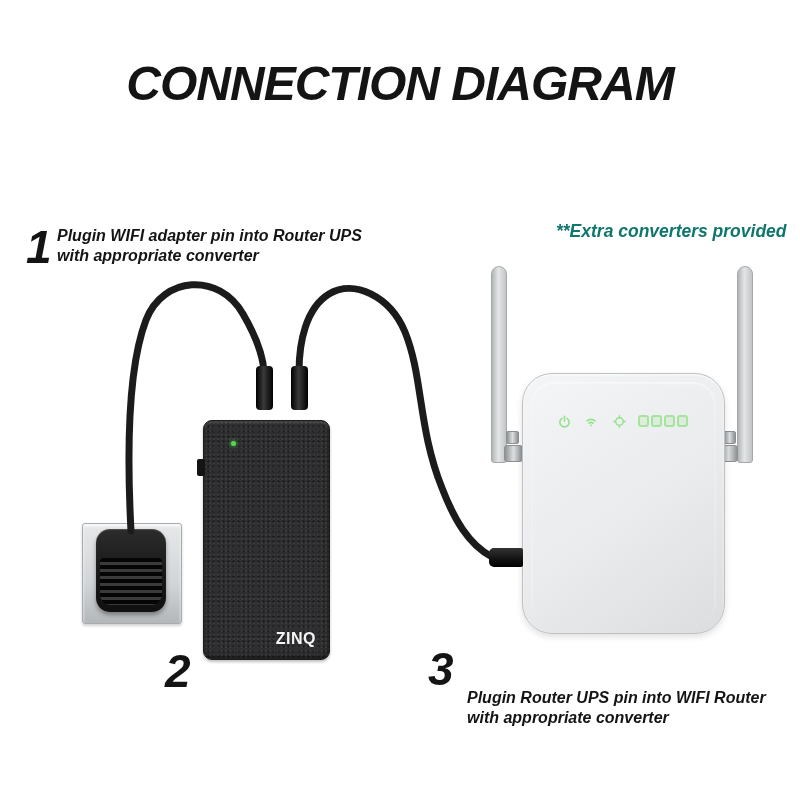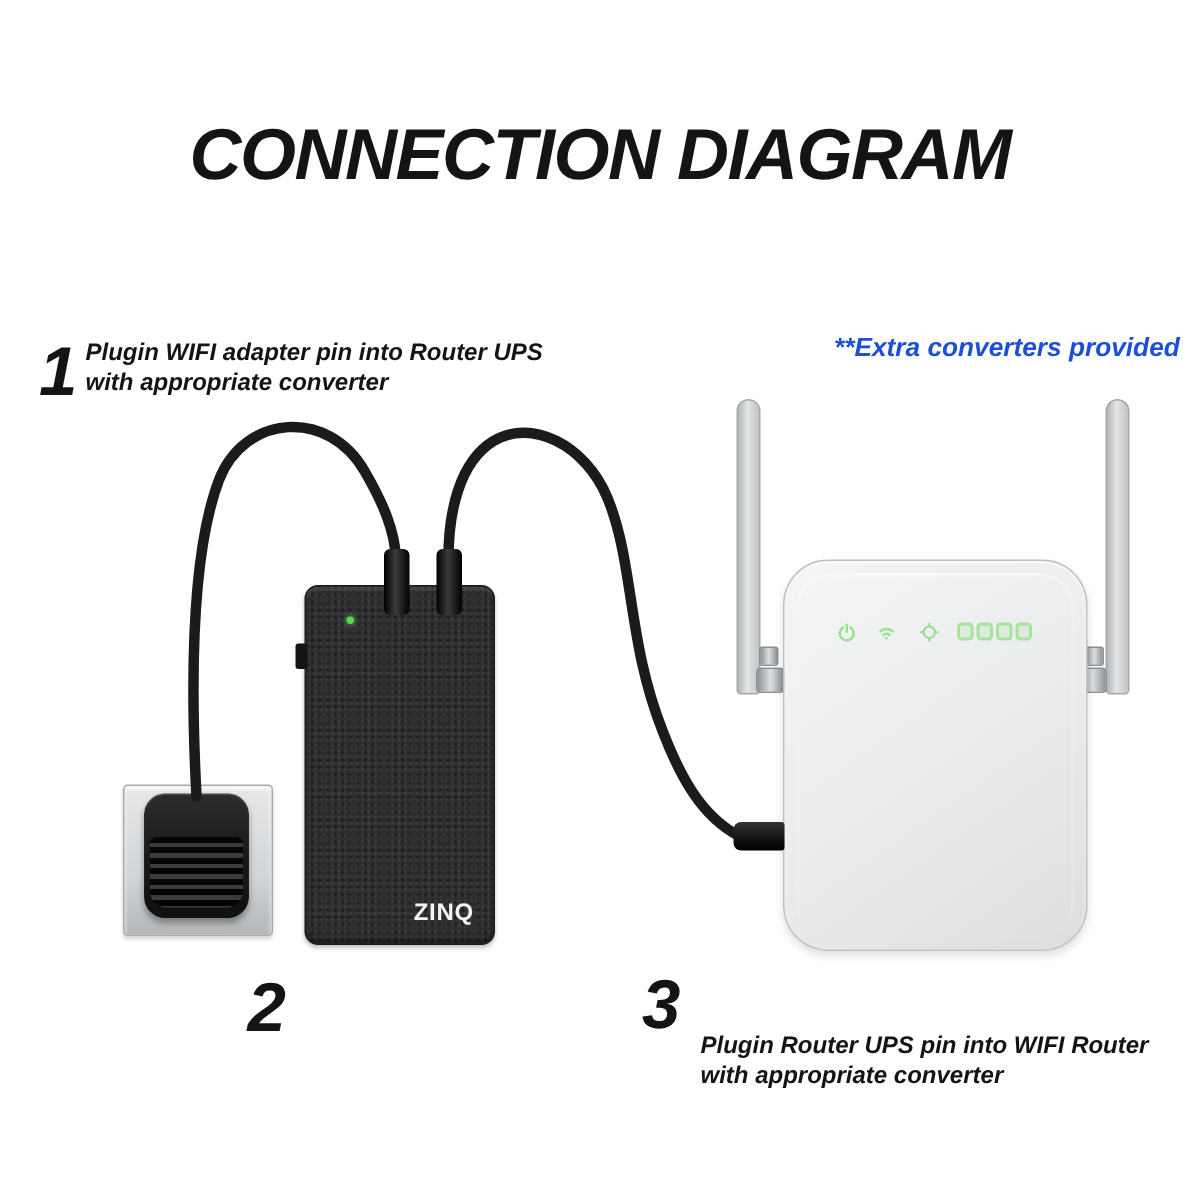--- a/index.html
+++ b/index.html
@@ -5,52 +5,51 @@
   html,body{margin:0;padding:0;background:#ffffff;}
   .stage{
     position:relative;width:800px;height:800px;background:#ffffff;overflow:hidden;
     font-family:"Liberation Sans",sans-serif;color:#111;
   }
   
   .title{
     position:absolute;top:56px;left:0;width:100%;text-align:center;
     font-size:48px;font-weight:bold;font-style:italic;letter-spacing:-1px;color:#141414;
     white-space:nowrap;
-    margin-top:20px;
   }
   .step-num{
     position:absolute;font-size:46px;font-weight:bold;font-style:italic;line-height:1;color:#141414;
   }
   .step-text{
     position:absolute;font-size:16px;font-weight:bold;font-style:italic;line-height:19.5px;color:#141414;
     white-space:nowrap;
   }
   .note{
-    position:absolute;left:556px;top:221px;font-size:17.5px;font-weight:bold;font-style:italic;color:#1d4ed8;
+    position:absolute;left:556px;top:221px;font-size:17.5px;font-weight:bold;font-style:italic;color:#0f766e;
     white-space:nowrap;
   }
   
   .wall-plate{
     position:absolute;left:82px;top:523px;width:98px;height:99px;border-radius:3px;
     background:linear-gradient(180deg,#e6e8ea 0%,#d2d5d7 60%,#b4b7b9 100%);
     border:1px solid #a8abad;
     box-shadow:inset 0 2px 3px rgba(255,255,255,.85), 0 2px 3px rgba(0,0,0,.18);
   }
   .wall-adapter{
     position:absolute;left:96px;top:529px;width:70px;height:83px;border-radius:14px;
     background:linear-gradient(180deg,#2c2c2c 0%,#181818 55%,#101010 100%);
     box-shadow:0 3px 4px rgba(0,0,0,.35), inset 0 1px 1px rgba(255,255,255,.18);
   }
   .wall-adapter .ribs{
     position:absolute;left:4px;right:4px;top:29px;bottom:7px;border-radius:4px 4px 11px 11px;
     background:repeating-linear-gradient(180deg,#050505 0 4px,#3b3b3b 4px 7px);
   }
   
   .ups{
-    position:absolute;left:203px;top:390px;width:125px;height:238px;border-radius:9px;
+    position:absolute;left:203px;top:420px;width:125px;height:238px;border-radius:9px;
     background-color:#2e2e30;
     background-image:radial-gradient(rgba(255,255,255,.06) 1px,transparent 1.4px),
                      radial-gradient(rgba(0,0,0,.35) 1px,transparent 1.4px);
     background-size:4px 4px,5px 5px;background-position:0 0,2px 3px;
     border:1px solid #1c1c1c;
     box-shadow:inset 0 2px 2px rgba(255,255,255,.14), inset 0 -2px 4px rgba(0,0,0,.5), 0 2px 3px rgba(0,0,0,.25);
   }
   .ups-led{
     position:absolute;left:27px;top:20px;width:5px;height:5px;border-radius:50%;
     background:#57d84f;box-shadow:0 0 4px #57d84f;

